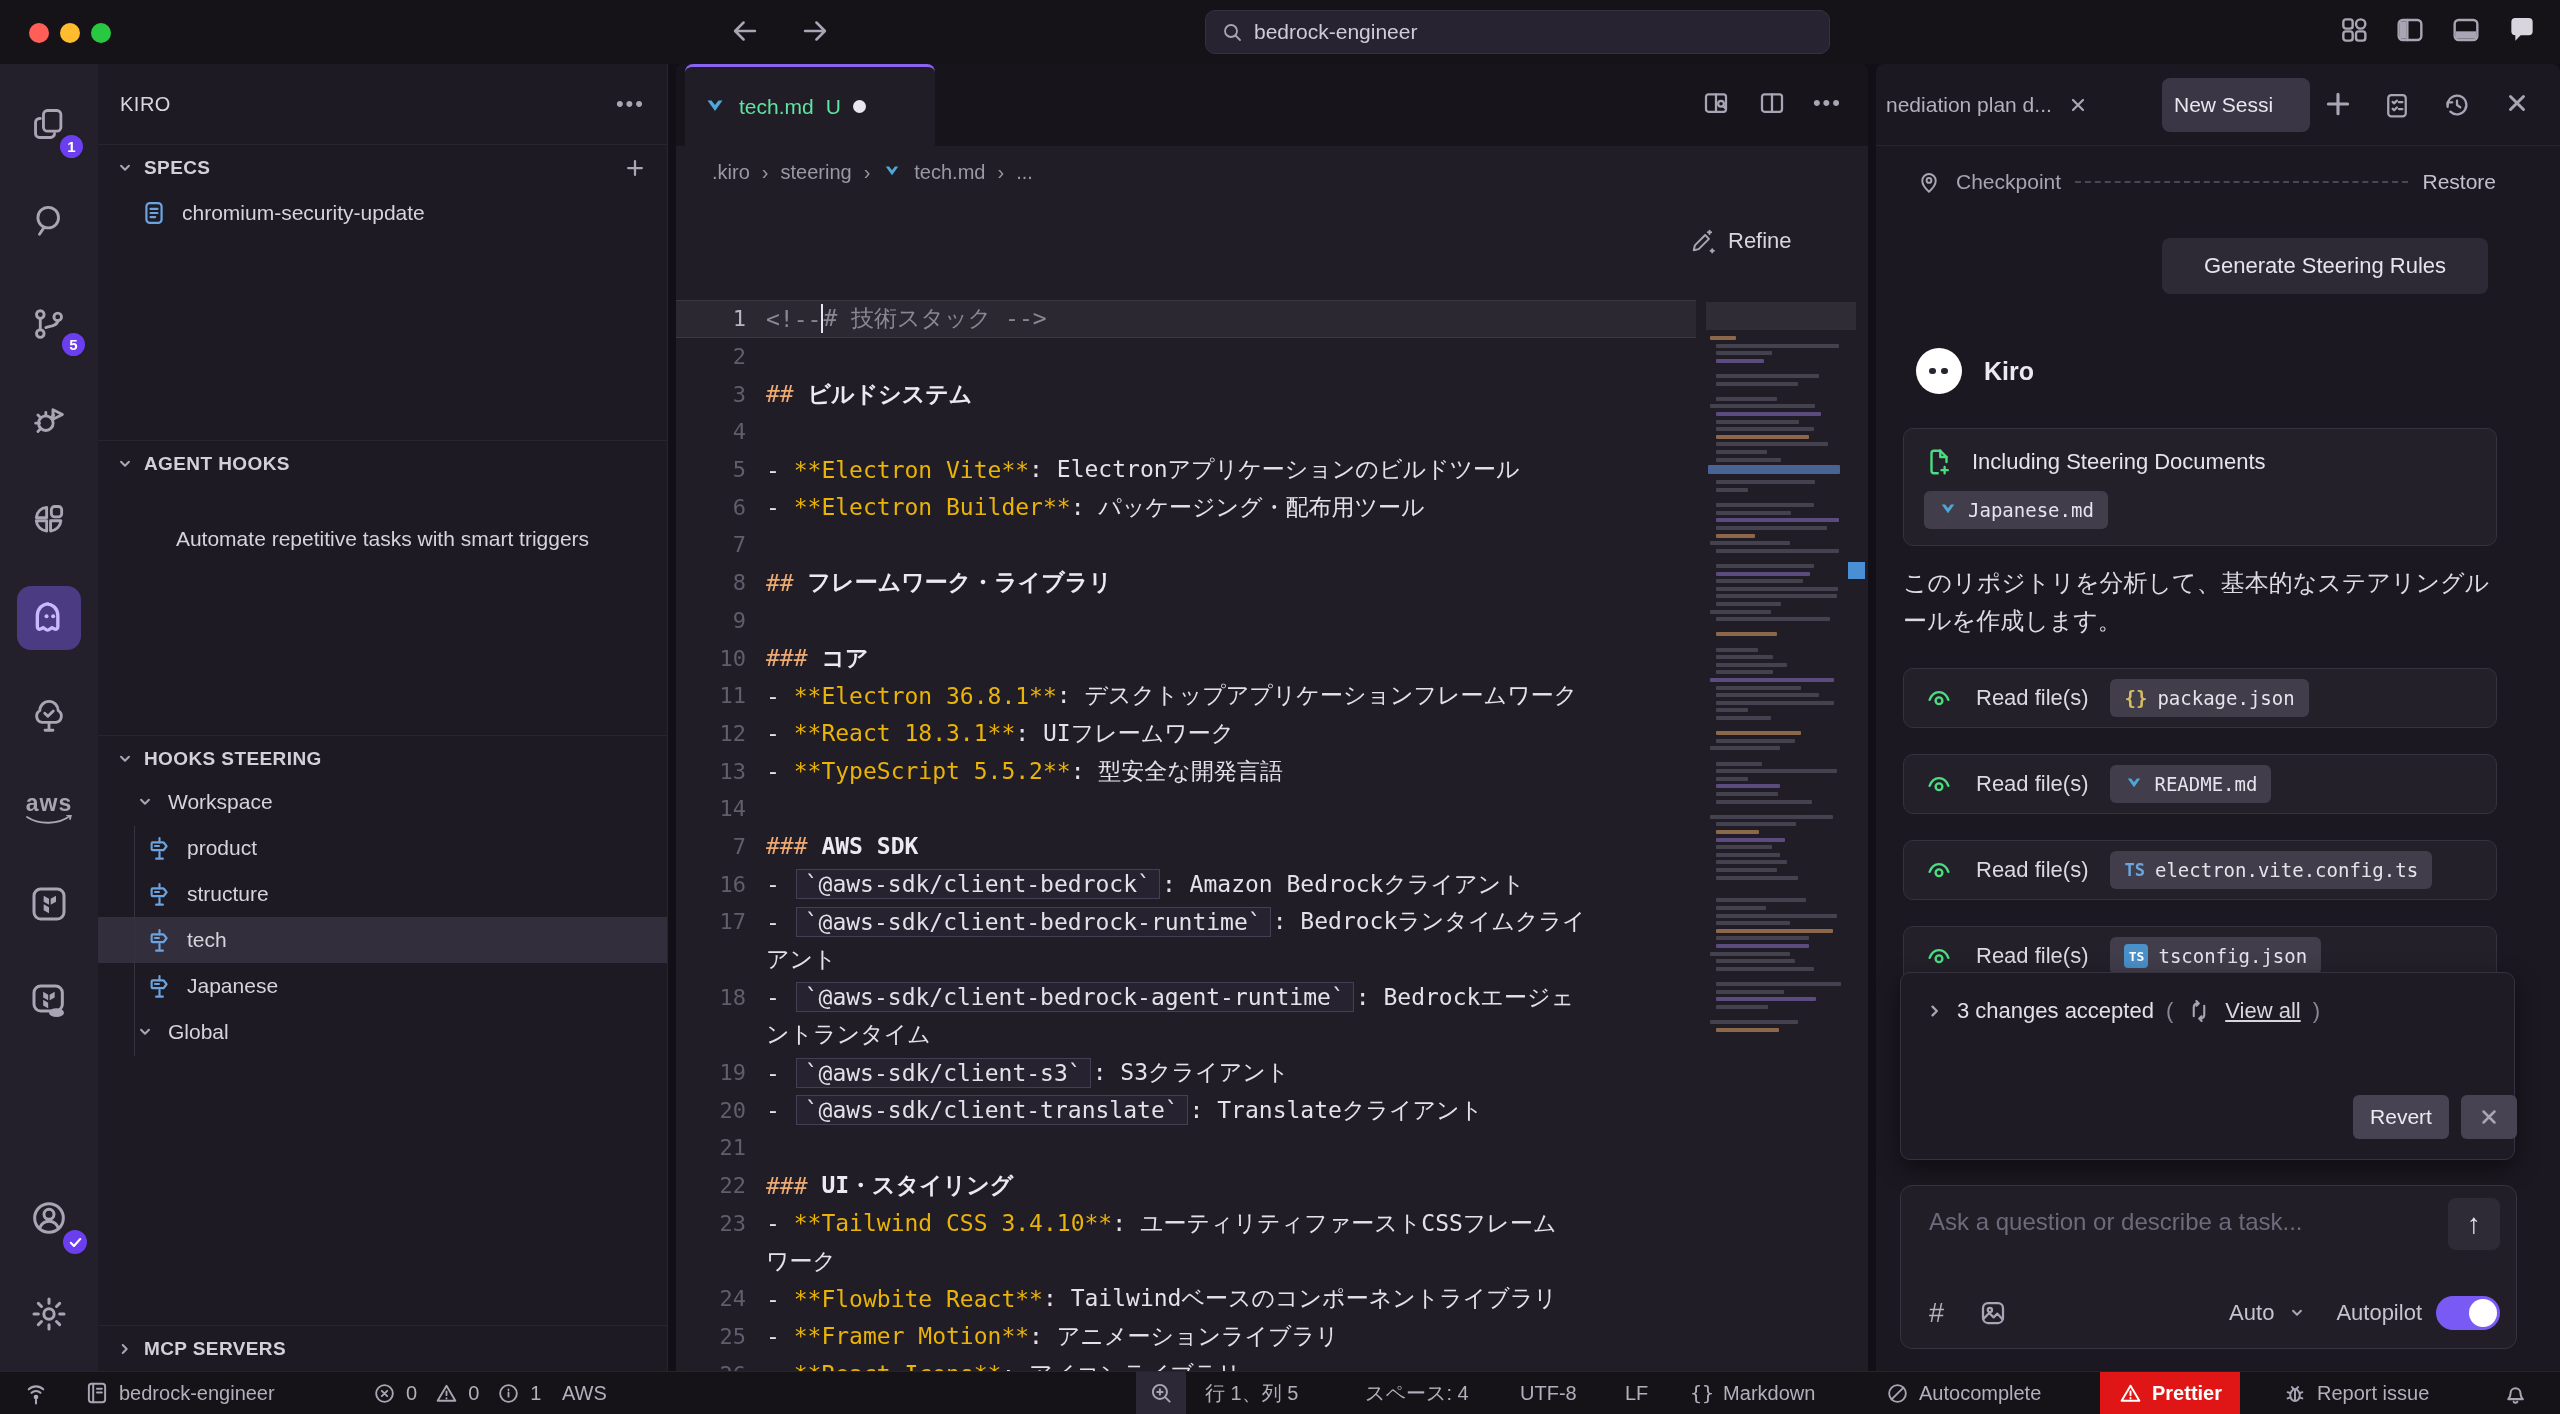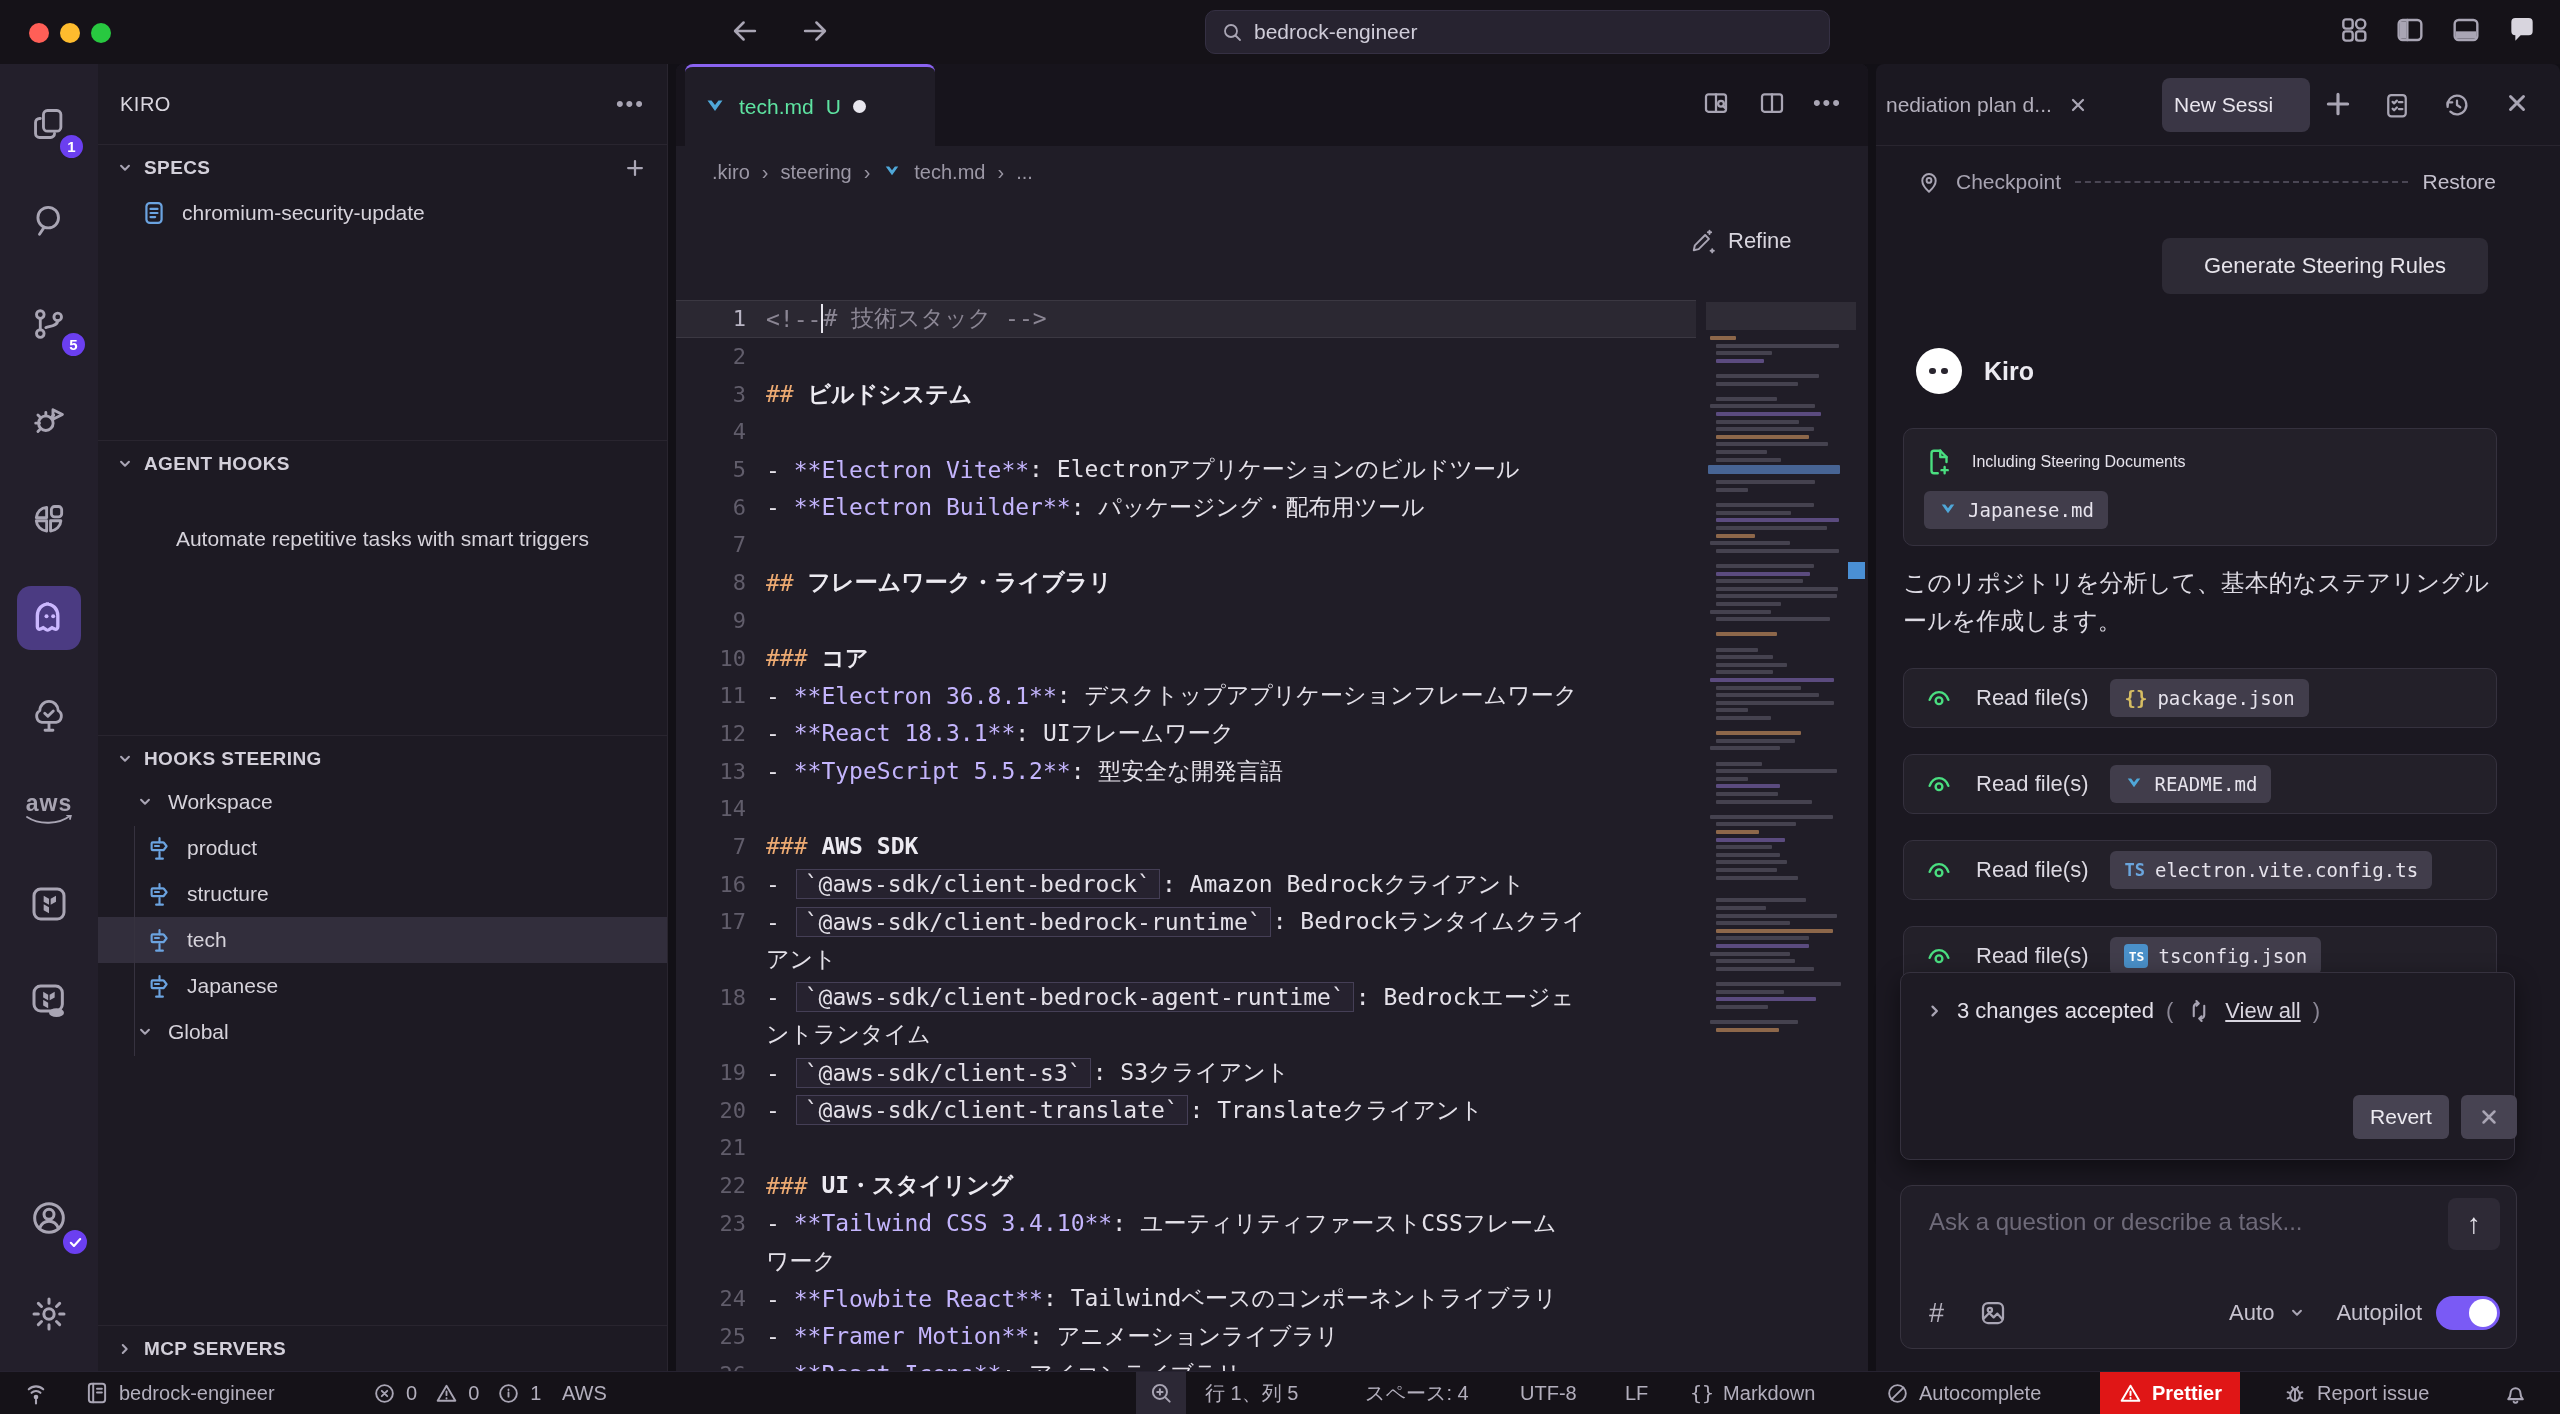--- a/index.html
+++ b/index.html
@@ -56,21 +56,21 @@
   .row .ln { position:absolute; left:0; top:0; width:70px; height:100%; display:flex; align-items:center;
     justify-content:flex-end; color:#615d6b; font-size:22px; font-family:"DejaVu Sans Mono",monospace; }
   .row.current { background:rgba(255,255,255,.05);
     box-shadow: inset 0 1px 0 rgba(255,255,255,.08), inset 0 -1px 0 rgba(255,255,255,.08); }
   .row.current .ln { color:#b9b5c4; }
   .ct { font-family:"DejaVu Sans Mono",monospace; font-size:23px; display:flex; align-items:center; }
   .seg-cmt { color:#8b8694; }
   .seg-hash { color:#edaa72; }
   .seg-txt { color:#e4e1e9; }
   .seg-htxt { color:#eceaf1; font-weight:bold; }
-  .seg-bold { color:#c4b5fd; }
+  .seg-bold { color:#eab308; }
   .seg-code { border:1px solid #453f56; border-radius:0; padding:1px 8px; margin:0 2px;
     background:rgba(130,120,160,.07); color:#e4e1e9; }
   .cursor { display:inline-block; width:2px; height:29px; background:#e8e6ee; }
   #minimap { left:1030px; top:238px; width:150px; height:780px; overflow:hidden; }
   #minimap-slider { position:absolute; left:0; top:0; width:162px; height:28px; background:rgba(255,255,255,.07); }
   .mm-bar { position:absolute; height:4px; border-radius:1px; }
   #scroll-marker { left:1172px; top:498px; width:17px; height:17px; background:#4a8fd4; }
 
   
   #chat { left:1876px; top:64px; width:684px; height:1307px; background:#1b1821; border-radius:8px 8px 0 0; }
@@ -591,21 +591,21 @@
   </div>
 
   <div class="card" style="top:364px;height:118px">
     <div style="display:flex;align-items:center;gap:18px;padding:18px 0 0 20px">
       <svg width="30" height="30" viewBox="0 0 24 24" style="stroke:#4ade80;fill:none;stroke-width:1.9;stroke-linecap:round;stroke-linejoin:round">
           <path d="M13 3H8a2 2 0 0 0-2 2v14a2 2 0 0 0 2 2h3"></path>
           <path d="M13 3l5 5v4"></path>
           <path d="M13 3v5h5"></path>
           <path d="M16.5 16v5M14 18.5h5"></path>
         </svg>
-      <span style="font-size:16px;color:#e6e3ec">Including Steering Documents</span>
+      <span style="font-size:22px;color:#e6e3ec">Including Steering Documents</span>
     </div>
     <div class="chip" style="margin:14px 0 0 20px">
       <svg width="20" height="20" viewBox="0 0 24 24">
           <path d="M12 16L4.5 5.5h4L12 10l3.5-4.5h4z" fill="#4fa7d8"></path>
         </svg>
       <span>Japanese.md</span>
     </div>
   </div>
 
   <div id="message" class="abs">このリポジトリを分析して、基本的なステアリングルールを作成します。</div>

